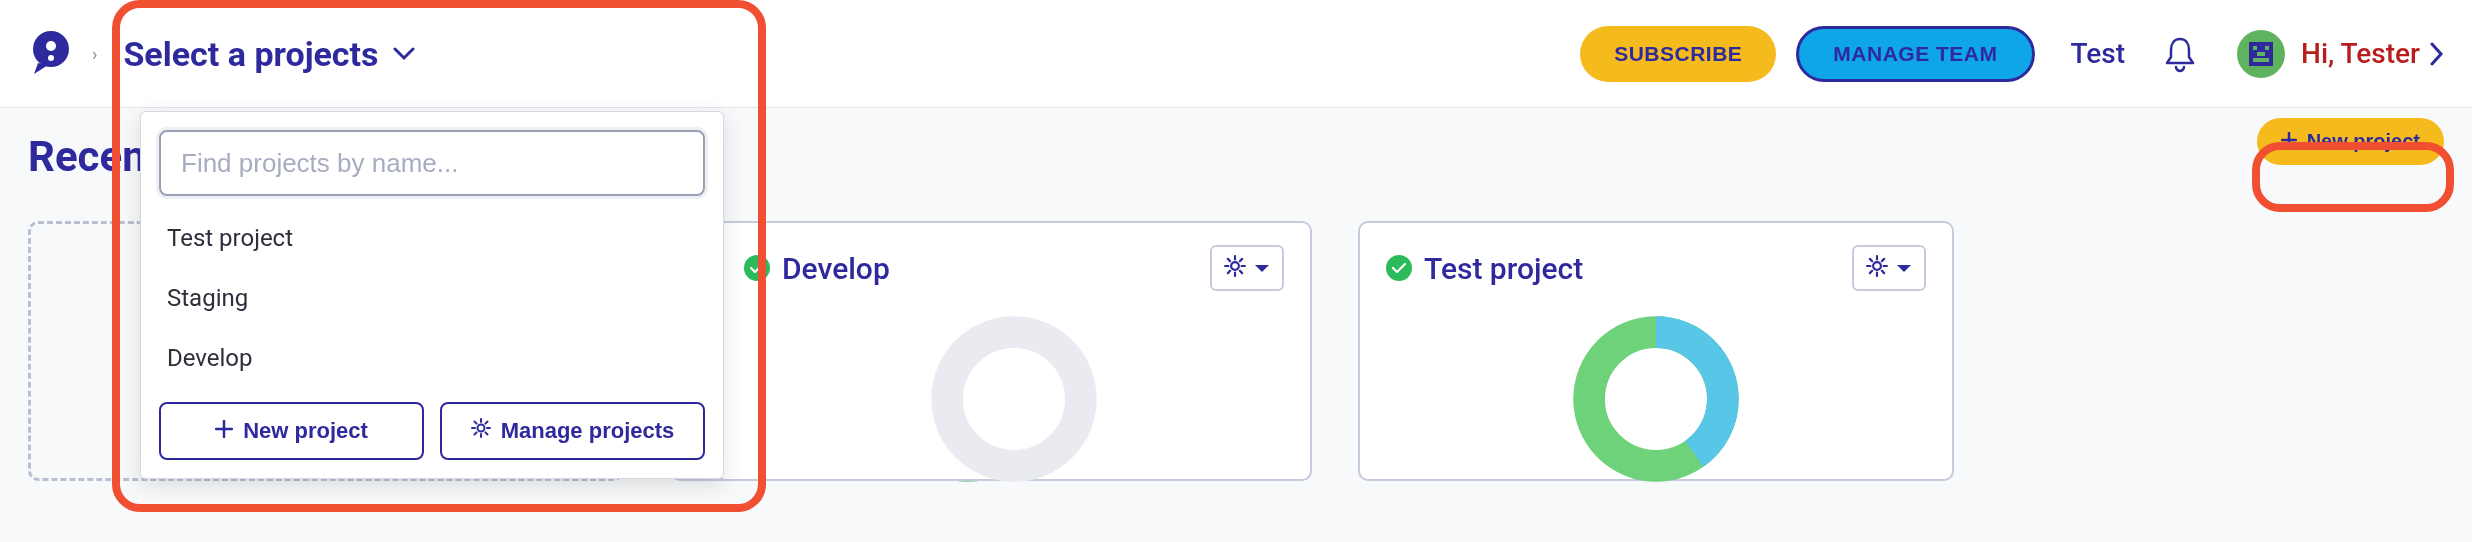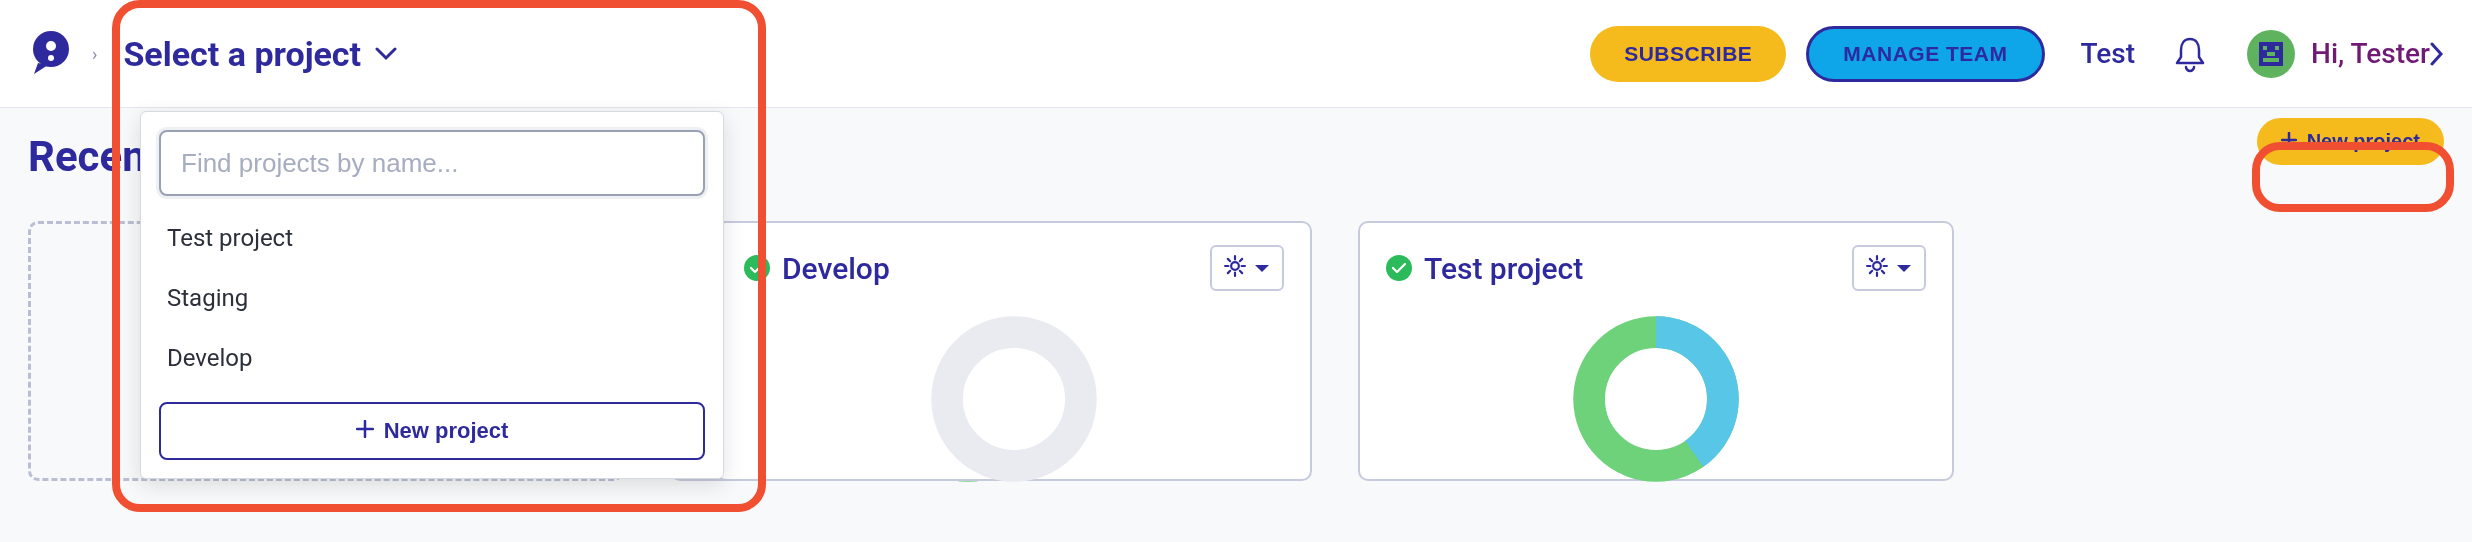--- a/index.html
+++ b/index.html
@@ -96,23 +96,24 @@
       height: 48px;
       border-radius: 50%;
       background: #5fb35f;
       display: flex;
       align-items: center;
       justify-content: center;
       margin-right: 16px;
     }
     .avatar svg { width: 32px; height: 32px; }
     .greeting {
-      color: #701a75;
+      color: #b91c1c;
       font-size: 28px;
       font-weight: 500;
+      margin-right: 10px;
     }
     .user-chev { display: flex; }
 
     
     .dropdown {
       position: absolute;
       top: 84px;
       left: 140px;
       width: 584px;
       background: #fff;
@@ -273,21 +274,21 @@
   <div class="logo">
     <svg viewBox="0 0 50 50">
       <circle cx="23" cy="20" r="18" fill="#2e2a9e"></circle>
       <path d="M10 34 L6 45 L20 36 Z" fill="#2e2a9e"></path>
       <circle cx="23" cy="17" r="5" fill="#fff"></circle>
       <rect x="20" y="26" width="6" height="6" rx="3" fill="#fff"></rect>
     </svg>
   </div>
   <span class="breadcrumb-arrow">›</span>
   <div class="project-selector">
-    <span>Select a project</span>
+    <span>Select a projects</span>
     <span class="chev">
       <svg width="22" height="14" viewBox="0 0 22 14">
           <path d="M2 2 L11 11 L20 2" stroke="#2e2a9e" stroke-width="3" fill="none" stroke-linecap="round"></path>
         </svg>
     </span>
   </div>
   <div class="header-spacer"></div>
   <button class="btn btn-subscribe">
     <span>SUBSCRIBE</span>
   </button>
@@ -331,20 +332,29 @@
   </div>
   <div class="dropdown-actions">
     <button class="dropdown-btn">
       <span>
         <svg width="18" height="18" viewBox="0 0 18 18">
             <path d="M9 1 V17 M1 9 H17" stroke="#2e2a9e" stroke-width="2.5" stroke-linecap="round"></path>
           </svg>
       </span>
       <span>New project</span>
     </button>
+    <button class="dropdown-btn">
+      <span>
+        <svg width="20" height="20" viewBox="0 0 20 20">
+          <circle cx="10" cy="10" r="3.5" fill="none" stroke="#2e2a9e" stroke-width="2"></circle>
+          <path d="M10 1 V4 M10 16 V19 M1 10 H4 M16 10 H19 M3.5 3.5 L5.6 5.6 M14.4 14.4 L16.5 16.5 M16.5 3.5 L14.4 5.6 M5.6 14.4 L3.5 16.5" stroke="#2e2a9e" stroke-width="2" stroke-linecap="round"></path>
+        </svg>
+      </span>
+      <span>Manage projects</span>
+    </button>
   </div>
 </div>
 
 <div class="main">
   <h1 class="section-title">Recent</h1>
 
   <button class="new-project-top">
     <span>
       <svg width="16" height="16" viewBox="0 0 16 16">
           <path d="M8 1 V15 M1 8 H15" stroke="#2e2a9e" stroke-width="2.5" stroke-linecap="round"></path>

